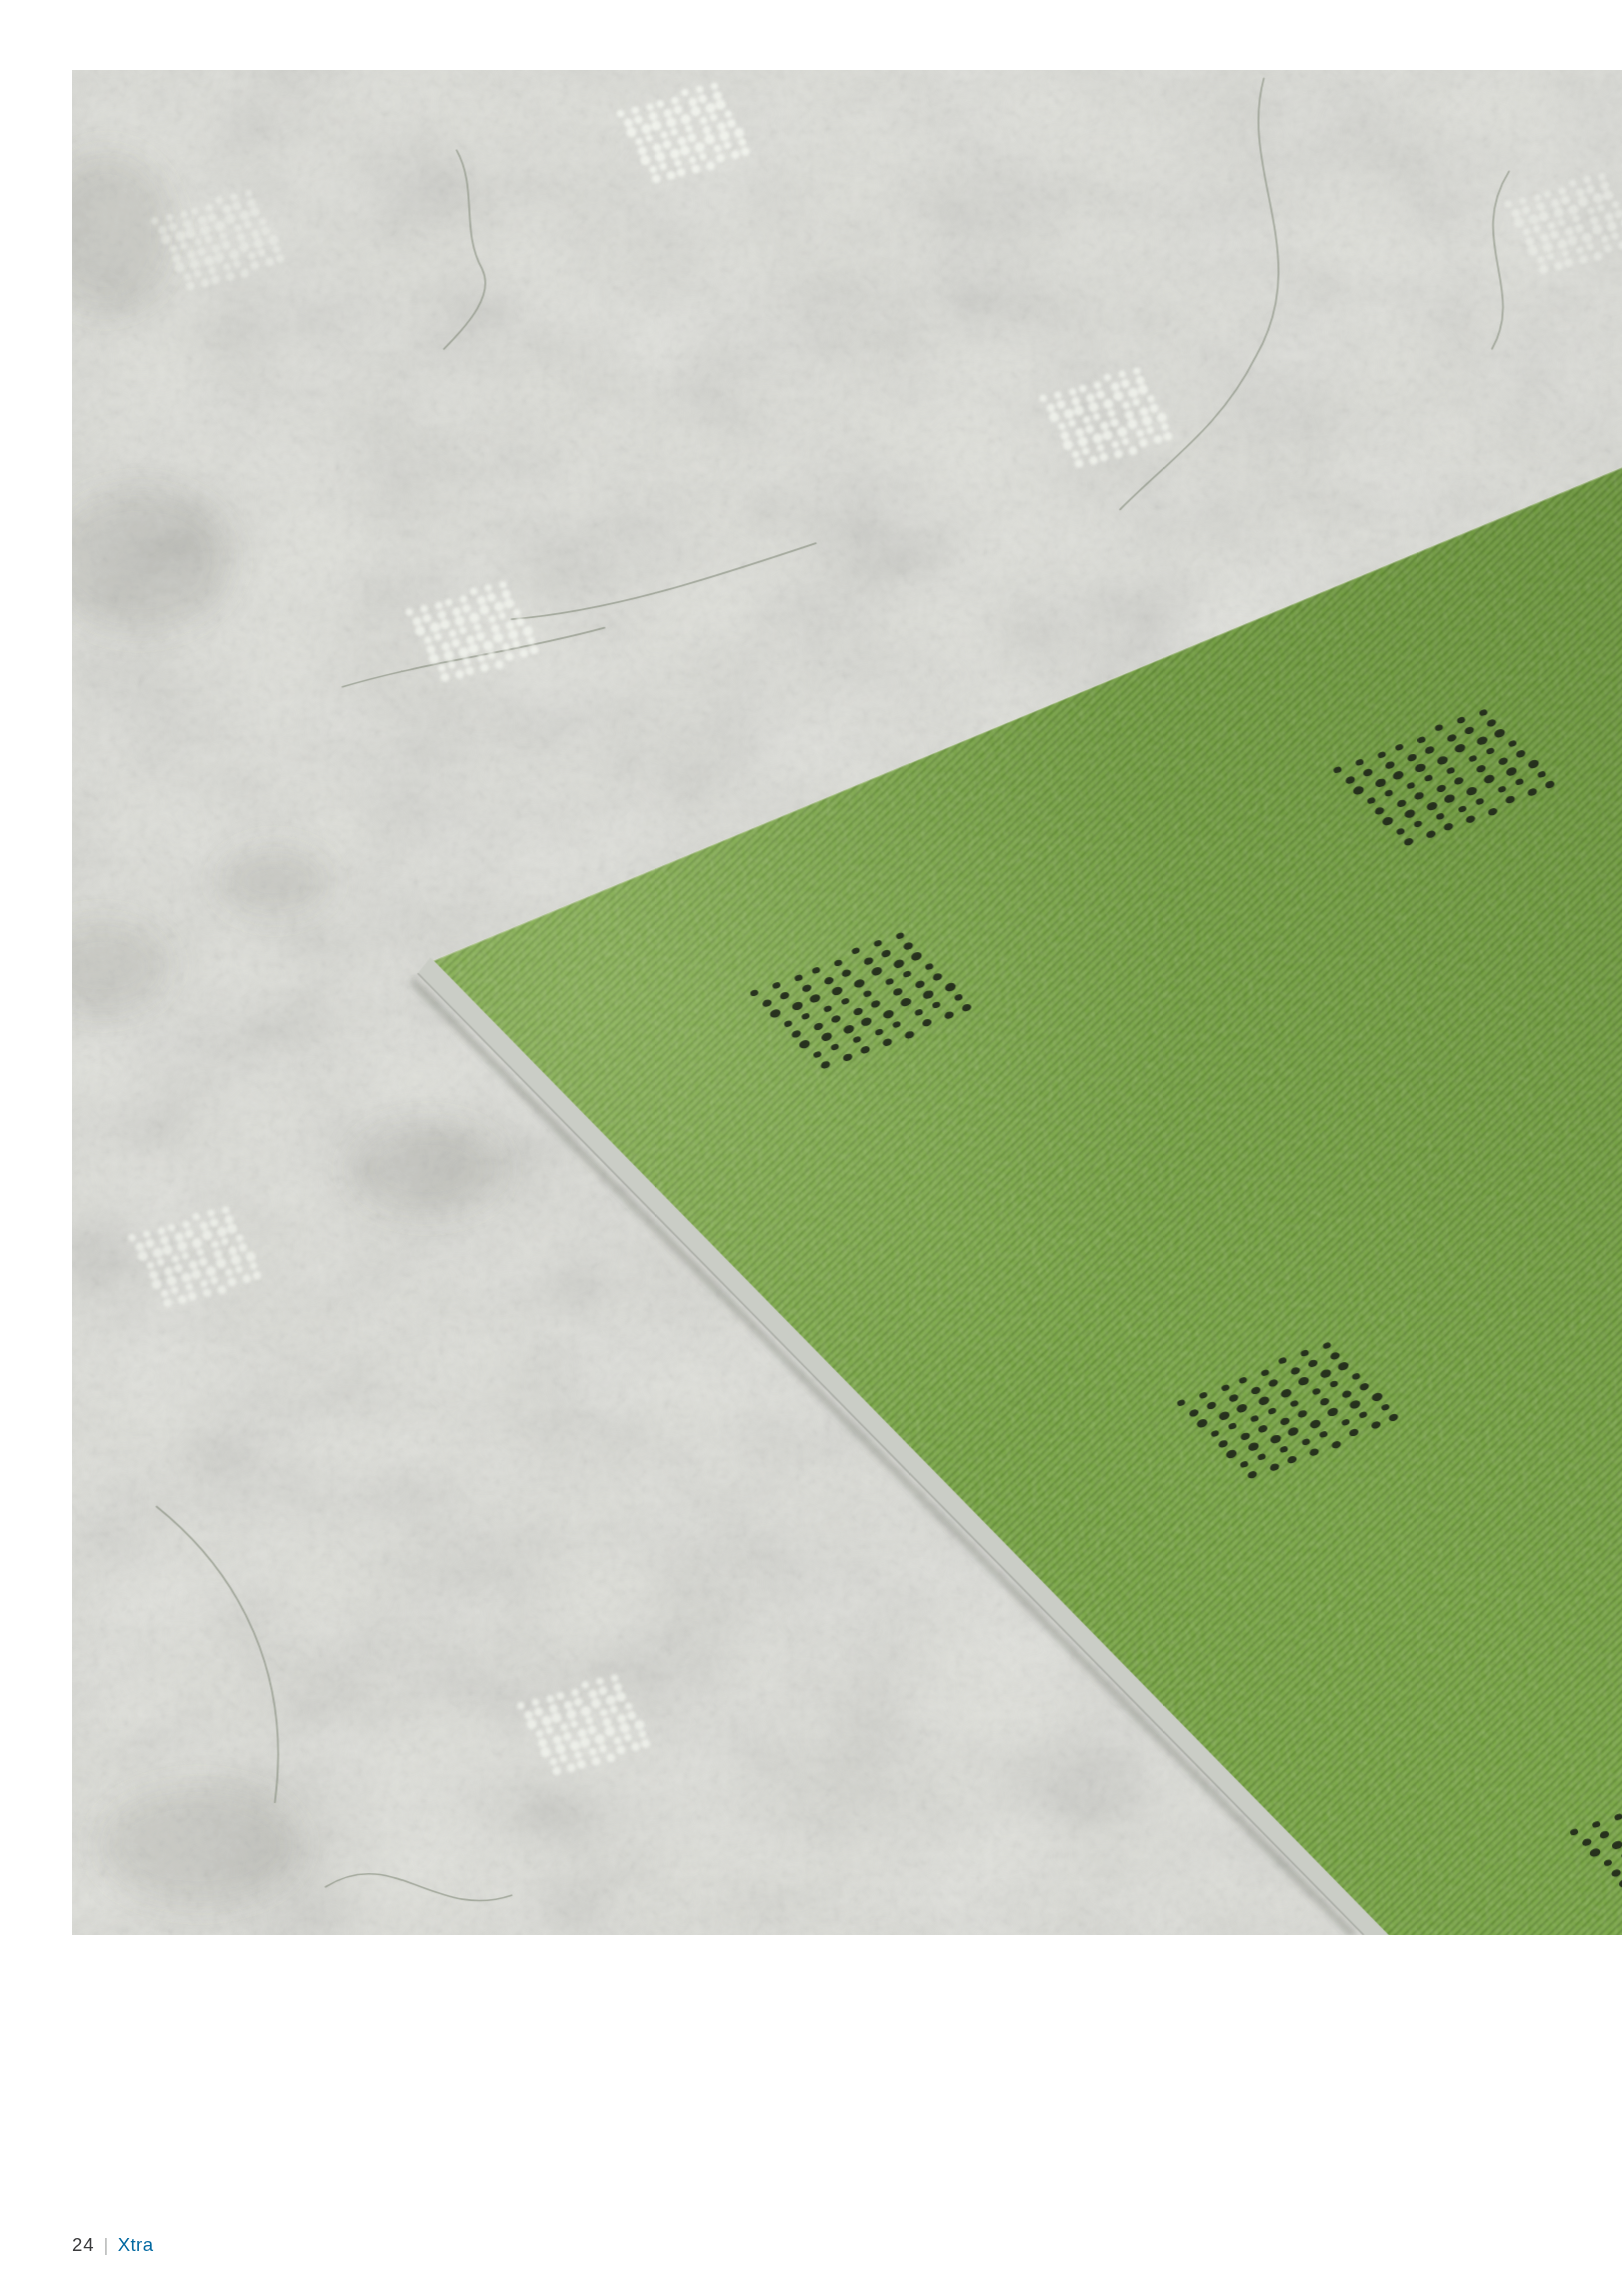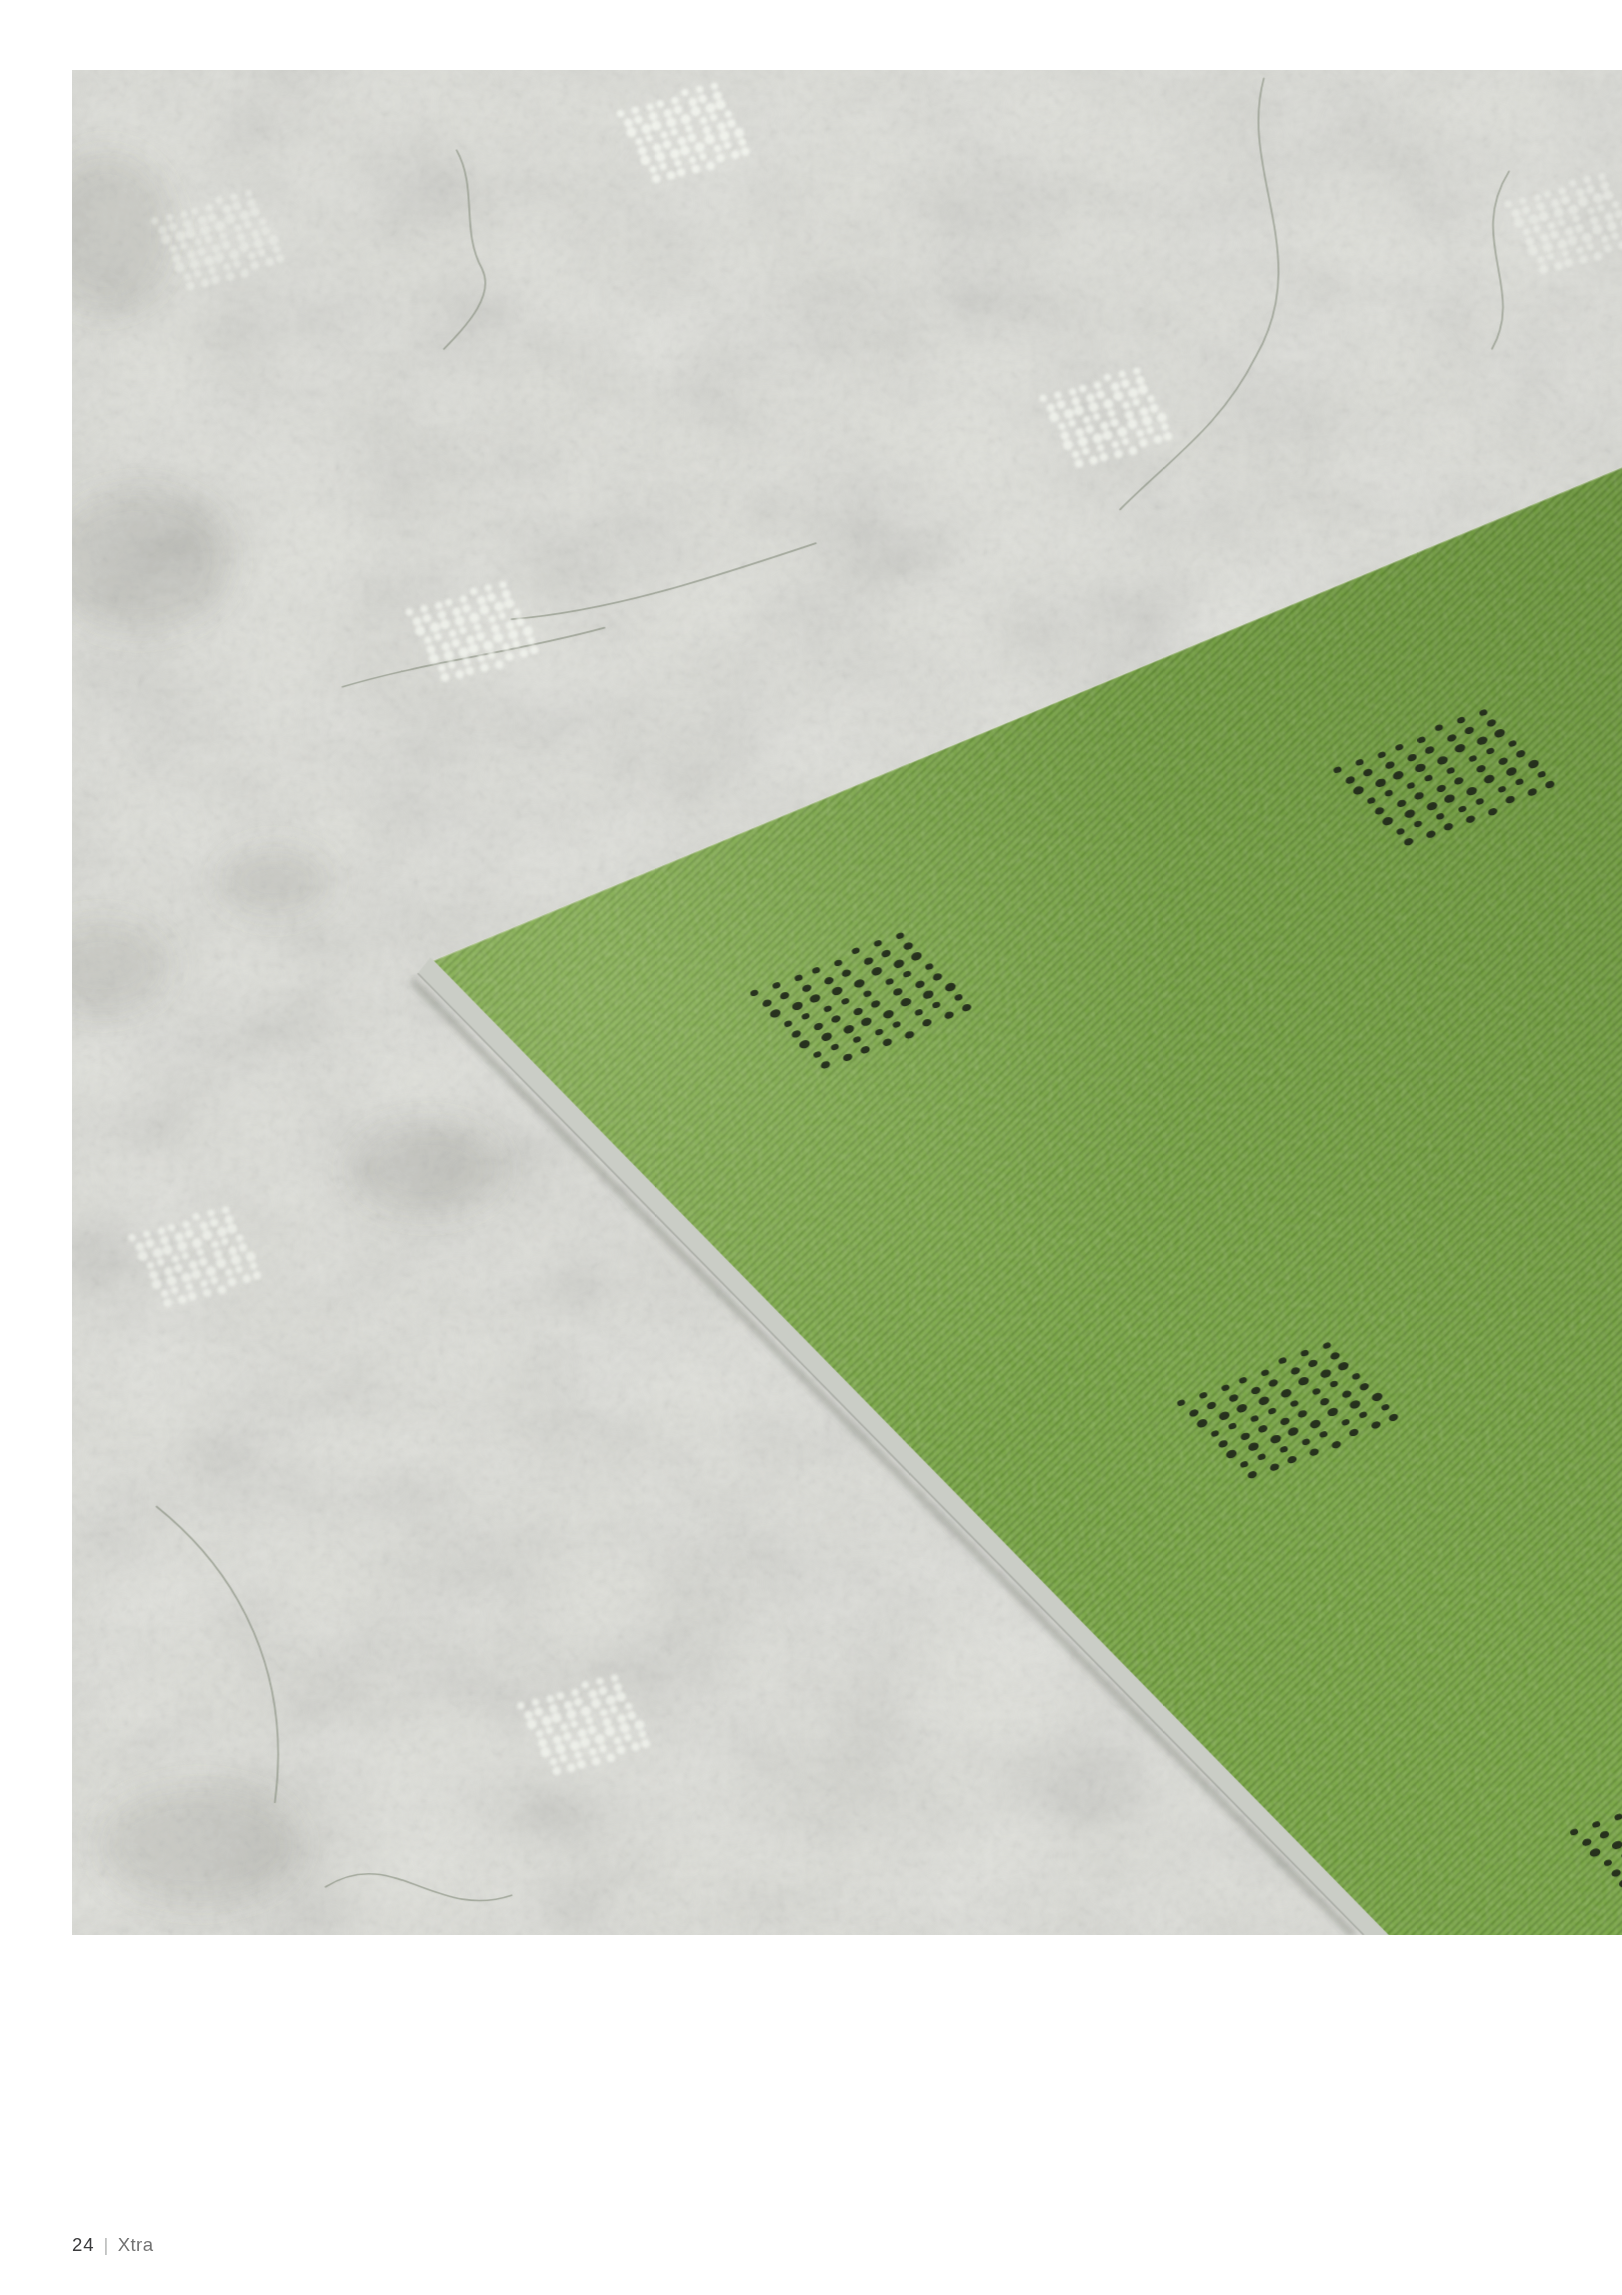--- a/index.html
+++ b/index.html
@@ -14,21 +14,21 @@
     margin:0;overflow:hidden;
   }
   .photo svg{display:block;width:100%;height:100%;}
   .footer{
     position:absolute;left:72px;top:2234px;
     display:flex;align-items:baseline;gap:9.3px;
     font-size:18.6px;line-height:1.2;
   }
   .footer .num{color:#3a3a3c;letter-spacing:0.8px;}
   .footer .sep{color:#b7b9b8;font-weight:400;}
-  .footer .title{color:#737373;letter-spacing:0.4px;}
+  .footer .title{color:#0369a1;letter-spacing:0.4px;}
 </style>
 </head>
 <body>
 
 <div class="page">
 
   <figure class="photo">
     <svg id="photo-svg" viewBox="0 0 1835 2207" preserveAspectRatio="none">
       <defs>
         <filter id="noiseCoarse" x="0" y="0" width="100%" height="100%">

